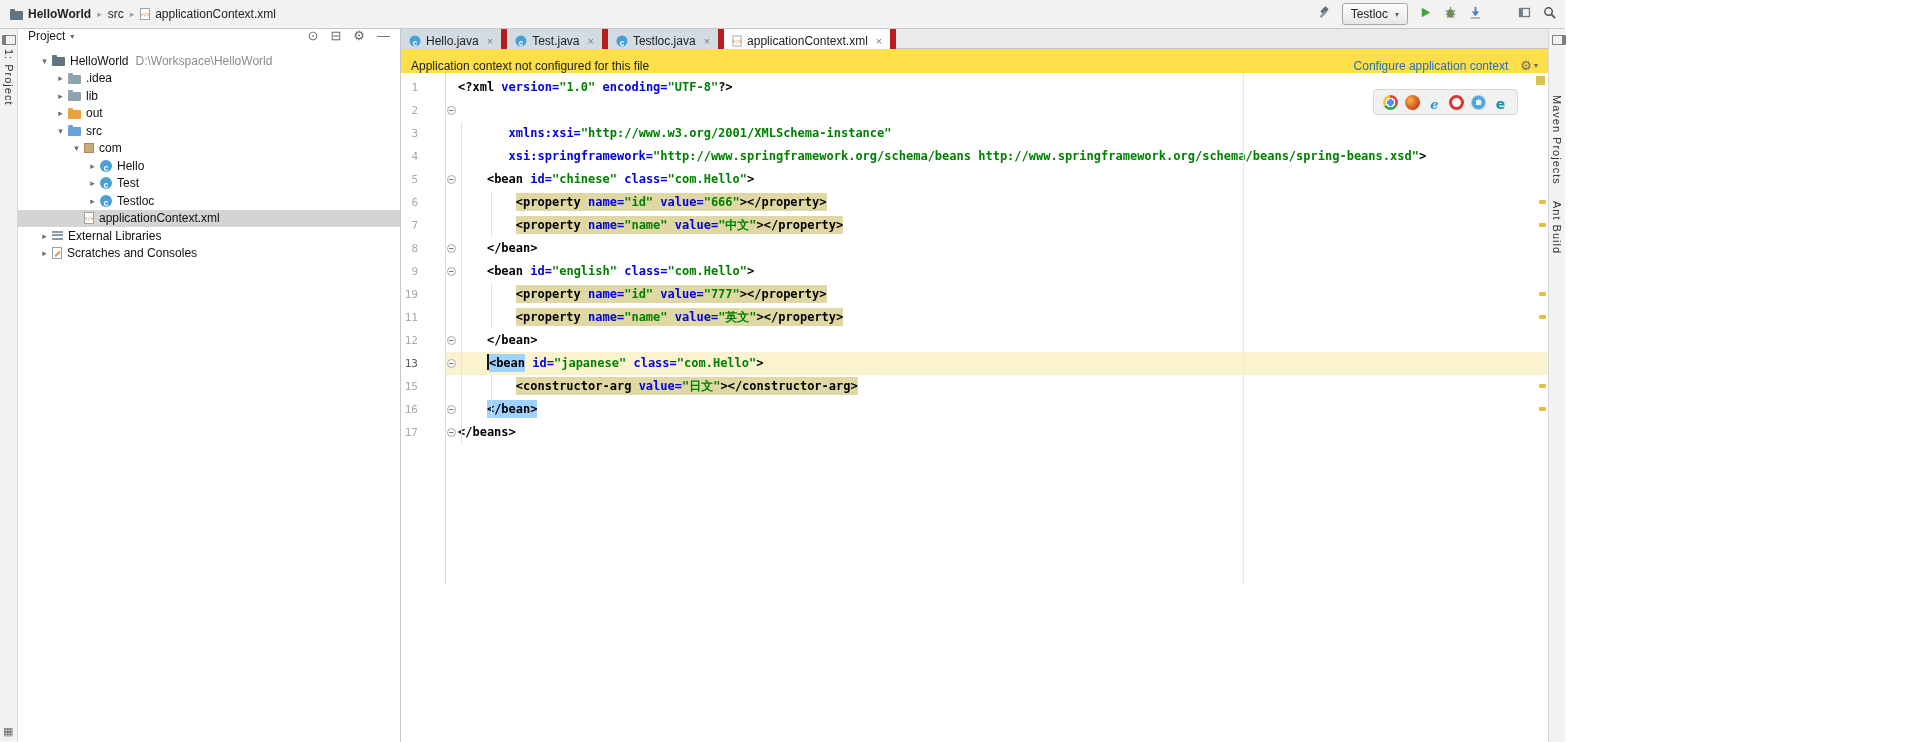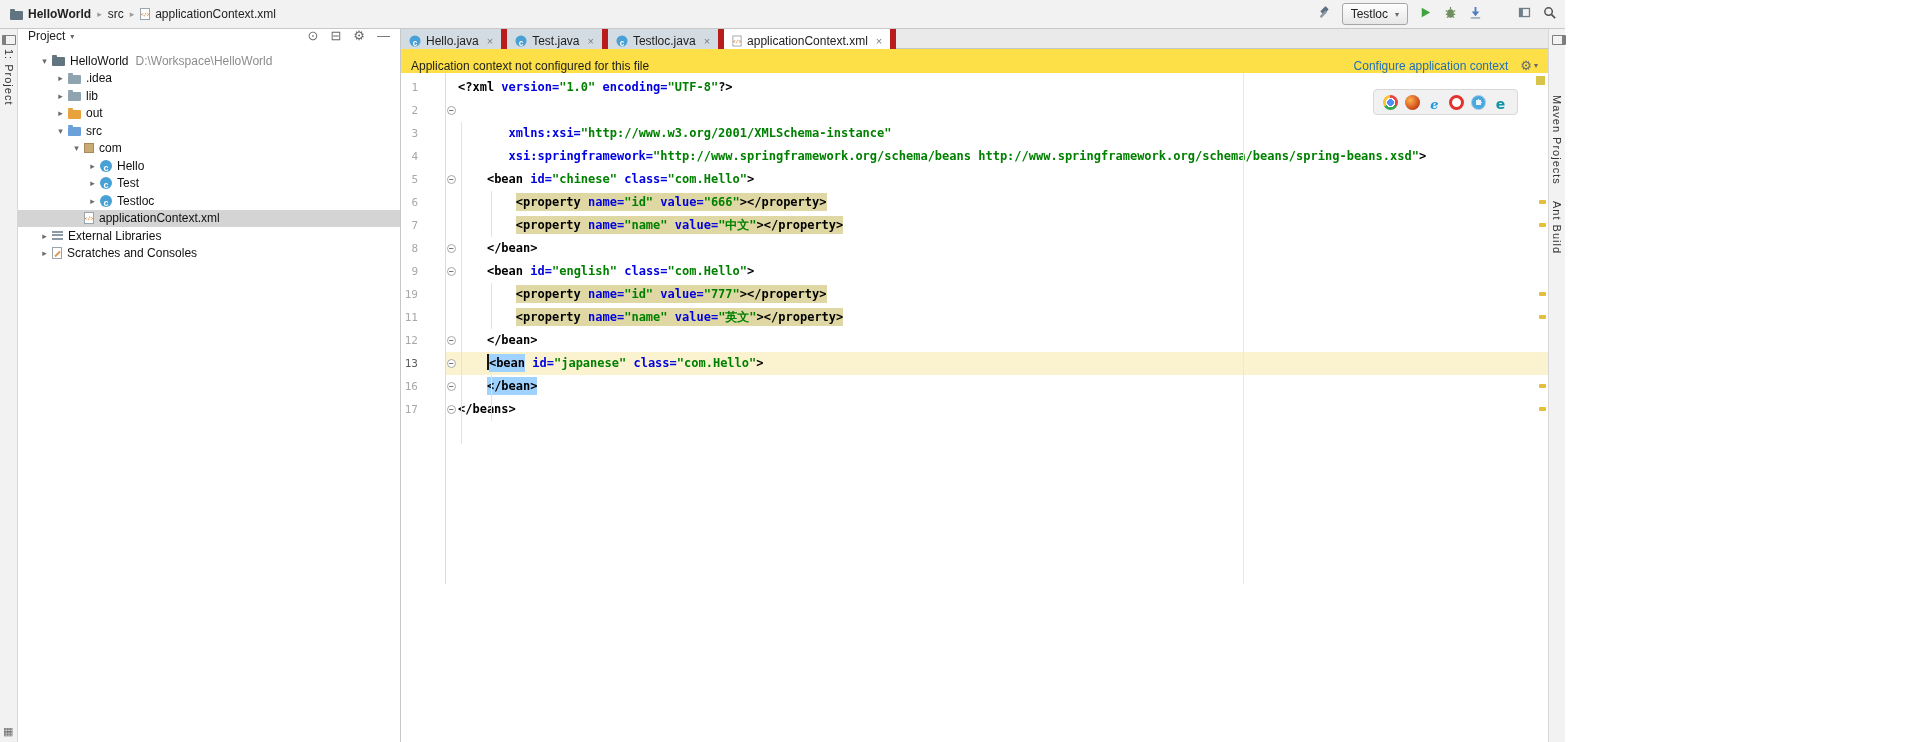--- a/index.html
+++ b/index.html
@@ -365,20 +365,27 @@
         <div class="cl caret">
           <span class="ln">13</span>
           <span class="lb">
             <span class="fold has">
               <b>−</b>
             </span>
             <span class="ctext"><span class="tk-ws">    </span><span class="tk-caret"></span><span class="tk-tag bg-blue">&lt;bean</span><span class="tk-ws"> </span><span class="tk-attr">id</span><span class="tk-attr">=</span><span class="tk-val">"japanese" </span><span class="tk-attr">class</span><span class="tk-attr">=</span><span class="tk-val">"com.Hello"</span><span class="tk-tag">&gt;</span></span>
           </span>
         </div>
         <div class="cl">
+          <span class="ln">15</span>
+          <span class="lb">
+            <span class="fold"></span>
+            <span class="ctext"><span class="tk-ws">        </span><span class="tk-tag bg-tan">&lt;constructor-arg </span><span class="tk-attr bg-tan">value</span><span class="tk-attr bg-tan">=</span><span class="tk-val bg-tan">"日文"</span><span class="tk-tag bg-tan">&gt;&lt;/constructor-arg&gt;</span></span>
+          </span>
+        </div>
+        <div class="cl">
           <span class="ln">16</span>
           <span class="lb">
             <span class="fold has">
               <b>−</b>
             </span>
             <span class="ctext"><span class="tk-ws">    </span><span class="tk-tag bg-blue">&lt;/bean&gt;</span></span>
           </span>
         </div>
         <div class="cl">
           <span class="ln">17</span>

